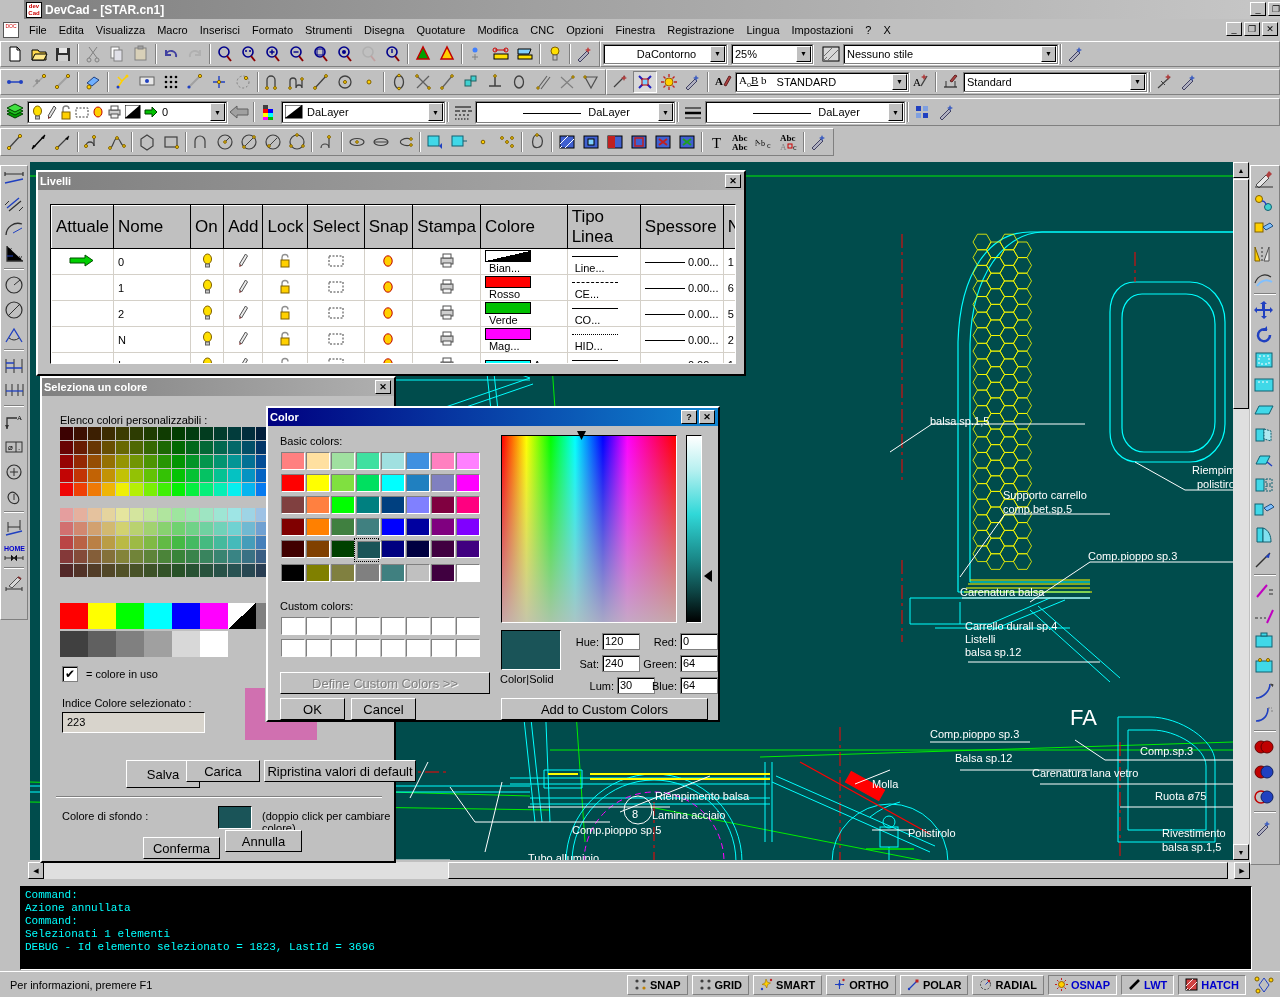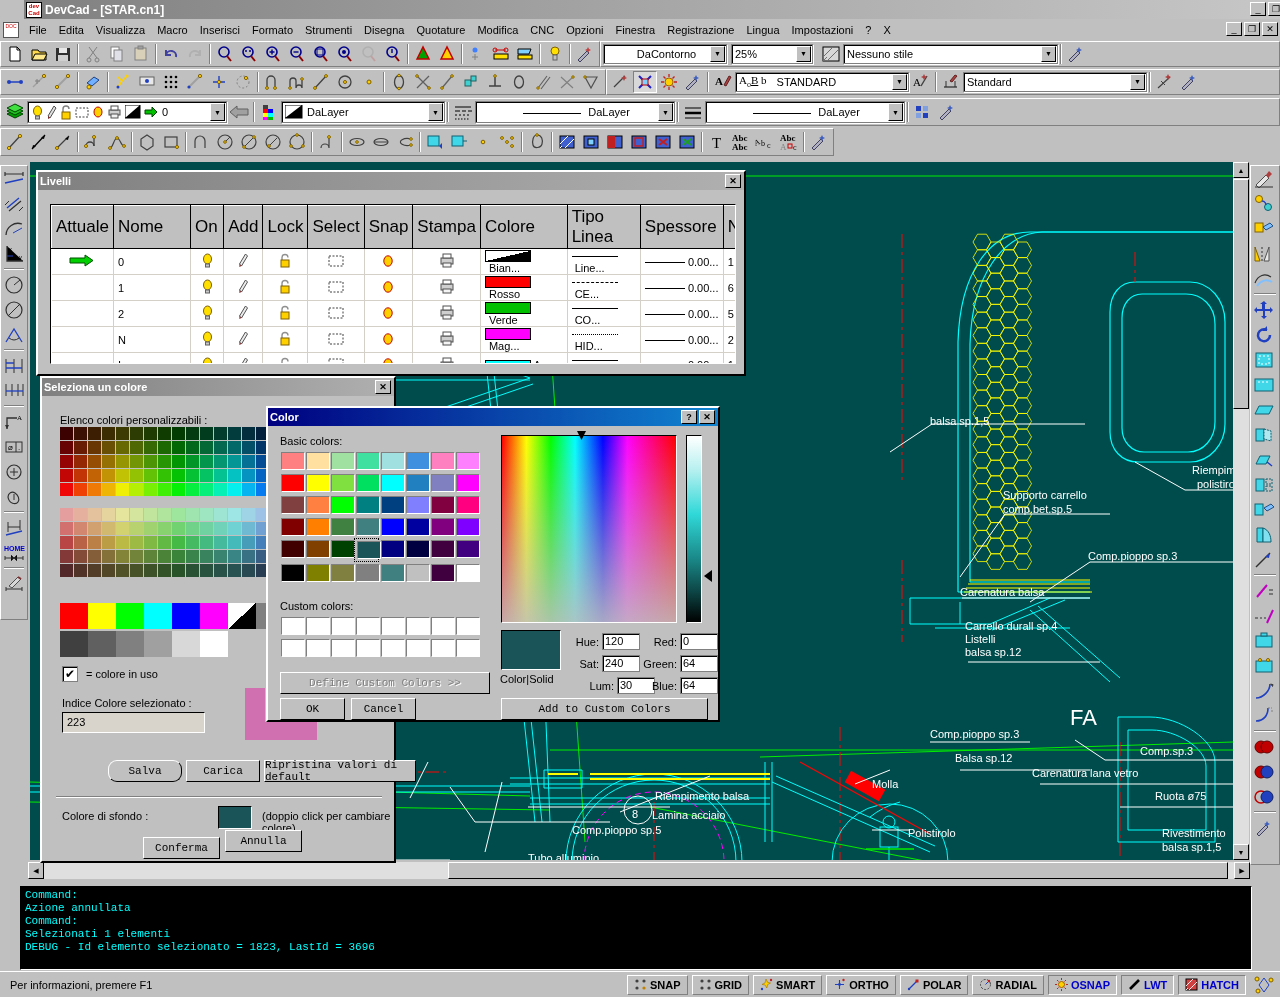--- a/index.html
+++ b/index.html
@@ -8,21 +8,21 @@
     width:1280px; height:997px; overflow:hidden;
     font-family:"Liberation Sans", sans-serif;
     font-size:11px; background:#c0c0c0;
     -webkit-font-smoothing:none;
   }
   .app { position:relative; width:1280px; height:997px; background:#c0c0c0; }
   .in  { border-top:1px solid #000; border-left:1px solid #000;
          border-right:1px solid #fff; border-bottom:1px solid #fff; }
   .btn { background:#c0c0c0; border-top:1px solid #fff; border-left:1px solid #fff;
          border-right:1px solid #000; border-bottom:1px solid #000;
-         font-family:Liberation Mono, monospace; font-size:11px; color:#000;
+         font-family:Liberation Sans, sans-serif; font-size:13px; color:#000;
          display:flex; align-items:center; justify-content:center; cursor:default;}
 
   
   .titlebar { position:absolute; left:0; top:0; width:1280px; height:19px;
      background:linear-gradient(90deg,#808080 0%,#a0a0a0 40%,#c8c8c8 100%);
      display:flex; align-items:center;margin-left:24px; }
   .titlebar .tb-ico { width:16px; height:16px; margin:0 3px 0 2px; flex:0 0 auto;
      background:#fff; border:1px solid #000; position:relative; font-size:6px;
      color:#c00; font-weight:bold; line-height:7px; text-align:center; overflow:hidden;}
   .titlebar .tb-title { color:#fff; font-weight:bold; font-size:12px; letter-spacing:0; }
@@ -2045,21 +2045,21 @@
                   display:flex;align-items:center;justify-content:center;font-size:12px;">✔</div>
       <span>= colore in uso</span>
     </div>
 
     <div style="position:absolute; left:20px; top:319px;">Indice Colore selezionato :</div>
     <div class="in" style="position:absolute; left:20px; top:334px; width:143px; height:21px; background:#d8d4cc;
                 padding-left:4px; line-height:19px;">
       <span>223</span>
     </div>
 
-    <div class="btn" style="position:absolute; left:66px; top:382px; width:74px; height:22px;border-radius:9px;">Salva</div>
+    <div class="btn" style="position:absolute; left:84px; top:382px; width:74px; height:28px;">Salva</div>
     <div class="btn" style="position:absolute; left:144px; top:382px; width:74px; height:22px;">Carica</div>
     <div class="btn" style="position:absolute; left:222px; top:382px; width:152px; height:22px;">Ripristina valori di default</div>
 
     <div style="position:absolute; left:14px; top:418px; width:326px; height:2px;
                 border-top:1px solid #808080; border-bottom:1px solid #fff;"></div>
 
     <div style="position:absolute; left:20px; top:432px;">Colore di sfondo :</div>
     <div class="in" id="bg-swatch" style="position: absolute; left: 176px; top: 428px; width: 34px; height: 23px; background: rgb(26, 84, 88);"></div>
     <div style="position:absolute; left:220px; top:432px;">(doppio click per cambiare colore)</div>
 

